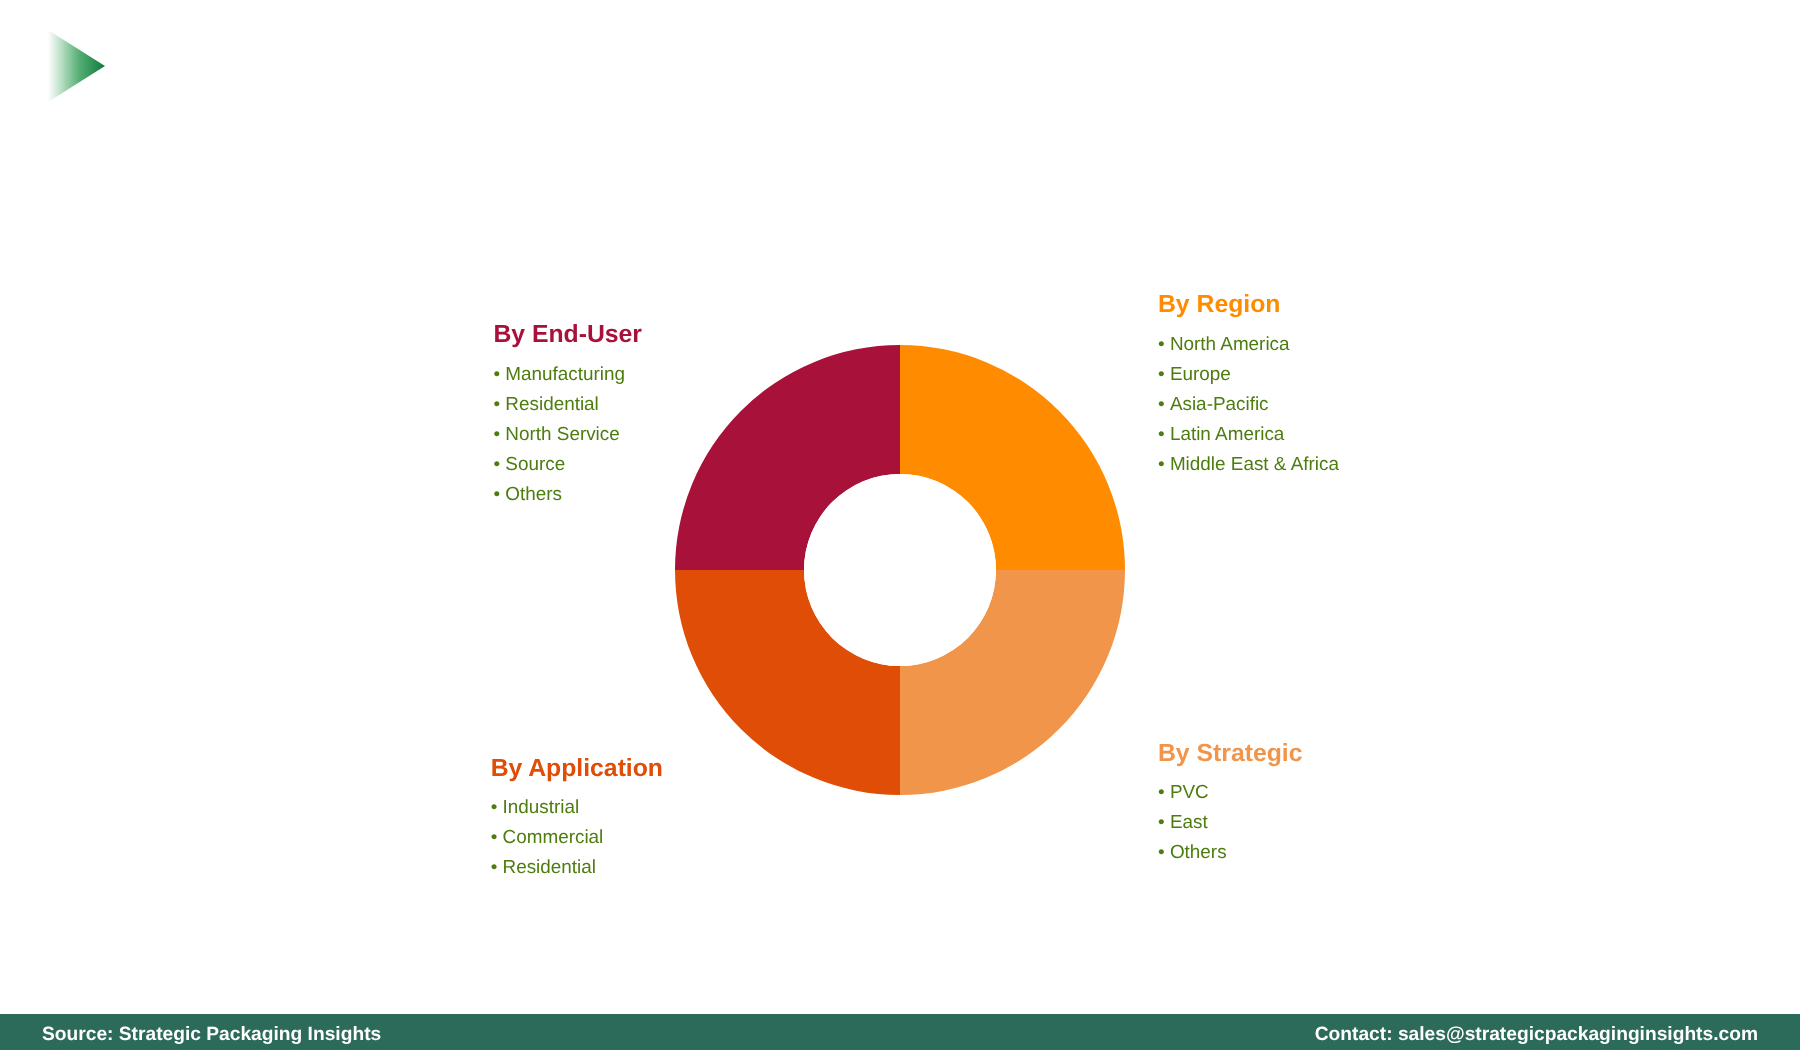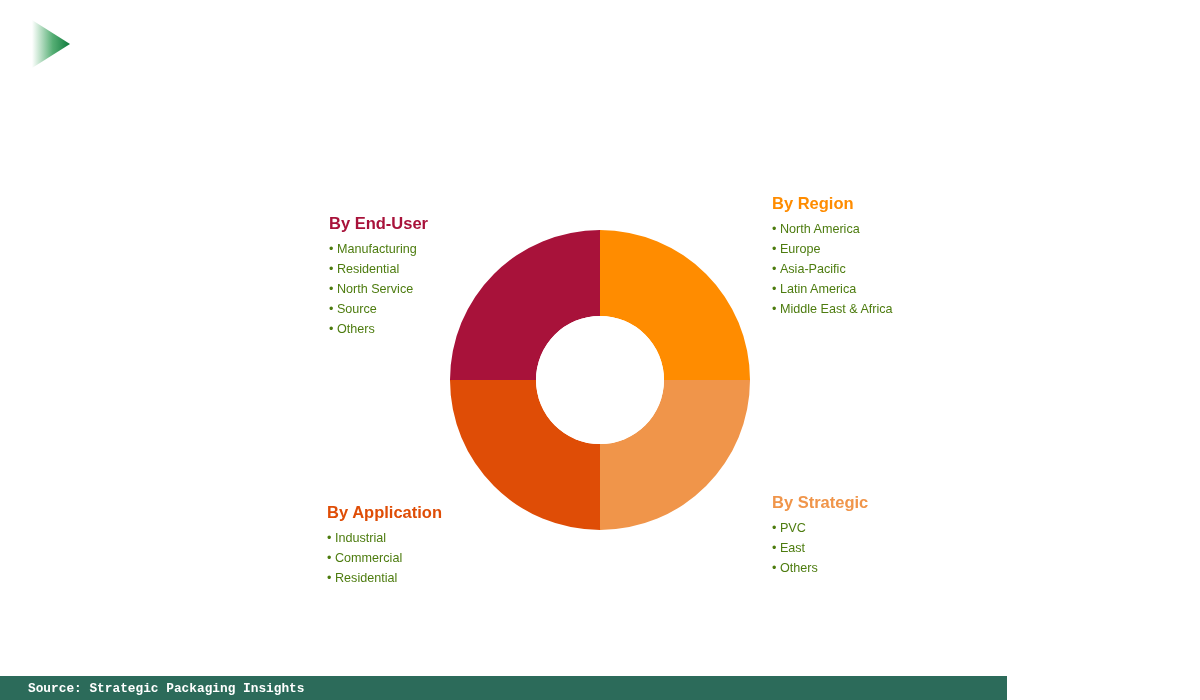--- a/index.html
+++ b/index.html
@@ -102,28 +102,27 @@
   #block-end-user    { right: 772px; top: 193px; }
   #block-region      { left: 772px;  top: 193px; }
   #block-application { right: 758px; top: 482px; }
   #block-material    { left: 772px;  top: 492px; }
 
   
   #footer {
     position: absolute;
     left: 0;
     bottom: 0;
-    width: 1007px;
+    width: 1200px;
     height: 24px;
     background: #2C6B5A;
     display: flex;
     align-items: center;
     justify-content: space-between;
     padding: 0 28px;
-    font-family: Liberation Mono, monospace;
   }
   .footer-text {
     color: #ffffff;
     font-size: 12.8px;
     font-weight: bold;
     white-space: nowrap;
   }
 </style>
 </head>
 <body>
@@ -196,15 +195,16 @@
     <div class="cat-title" style="color:#F0954A">By Strategic</div>
     <ul class="cat-list">
       <li>PVC</li>
       <li>East</li>
       <li>Others</li>
     </ul>
   </div>
 
   <div id="footer">
     <div class="footer-text">Source: Strategic Packaging Insights</div>
+    <div class="footer-text">Contact: sales@strategicpackaginginsights.com</div>
   </div>
 
 </div>
 
 </body></html>

